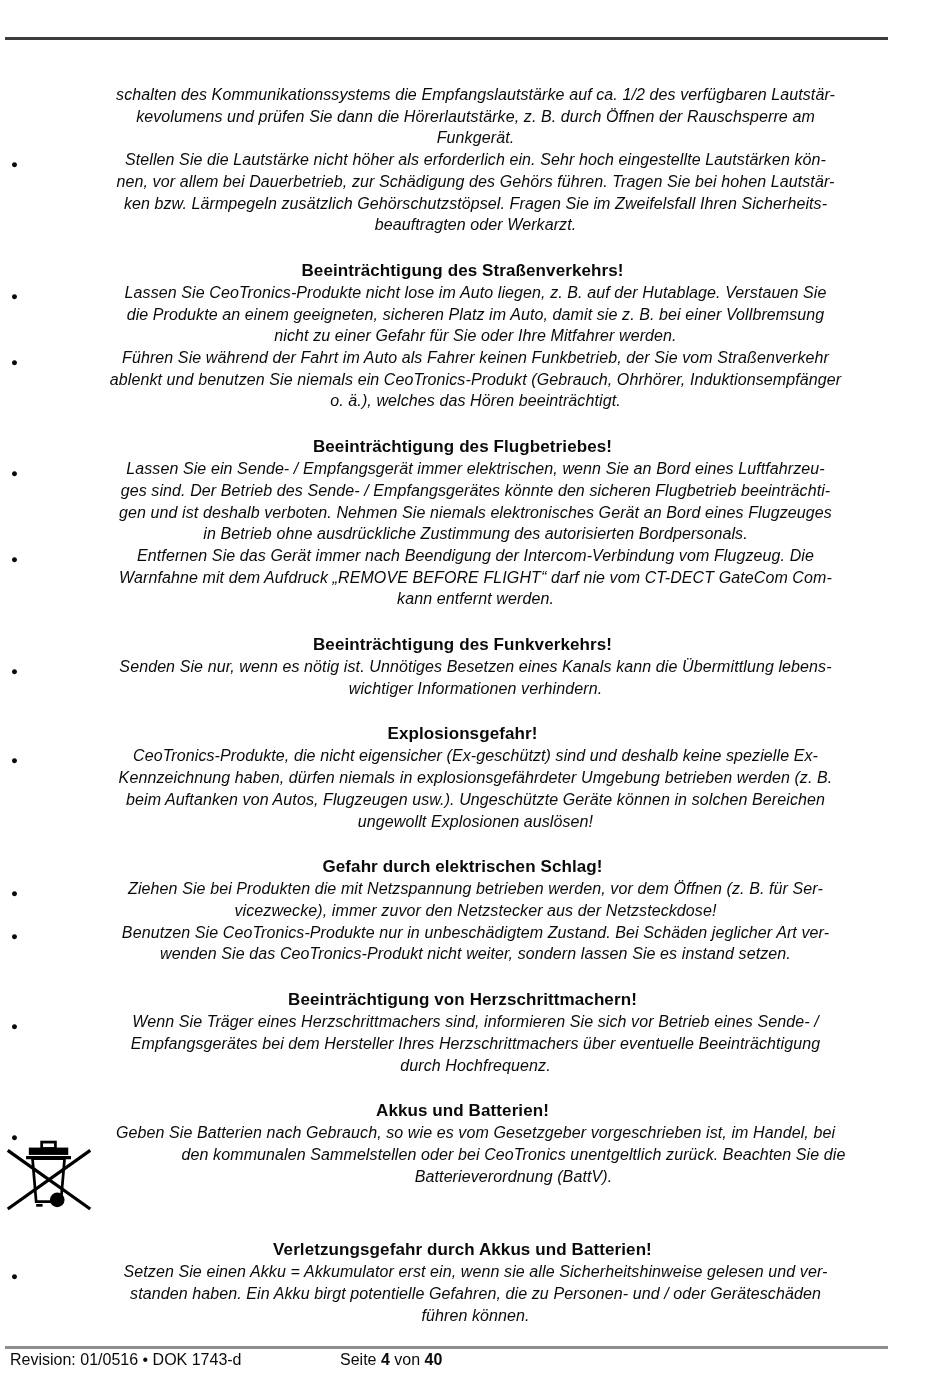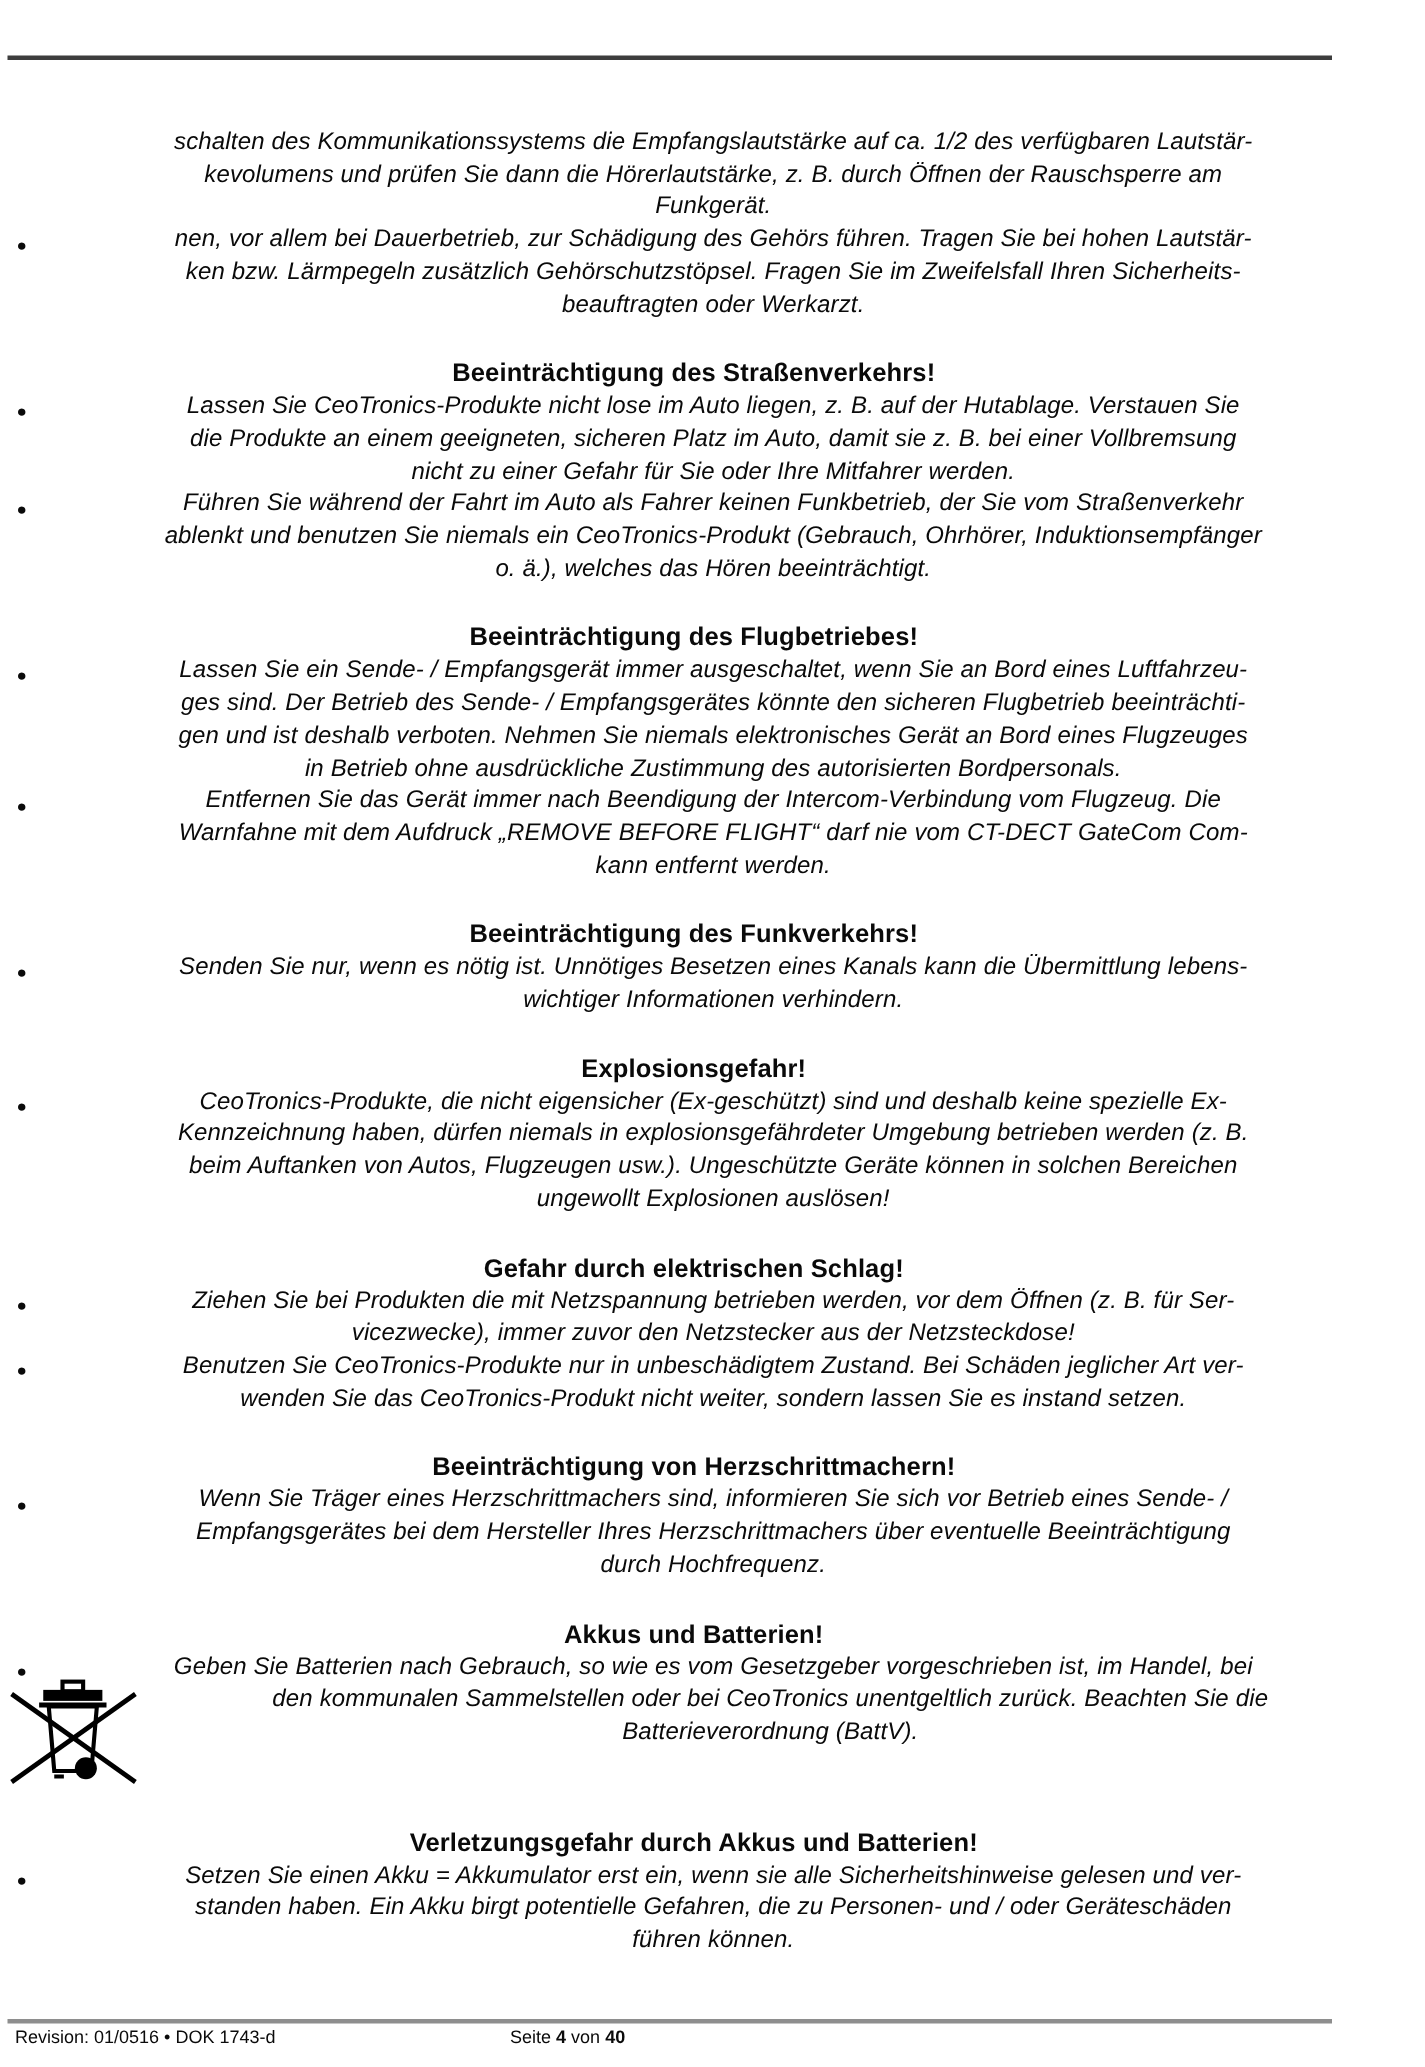--- a/index.html
+++ b/index.html
@@ -20,40 +20,41 @@
 
   .item { position:relative; padding-left:26px; font-style:italic; font-size:16px;
           line-height:21.7px; letter-spacing:0.1px; }
   .item .bullet { position:absolute; left:1px; top:4.5px; font-size:11.5px; font-style:normal; }
   .line { white-space:nowrap; }
   .line.indent { padding-left:76px; }
   .item.has-icon { min-height:93px; }
   .item.has-icon .bin-icon { position:absolute; left:-5px; top:15px; }
 
   .footer { position:absolute; left:10px; top:1351px; width:905px; height:24px;
-            font-size:12px; font-style:normal; }
+            font-size:16px; font-style:normal; }
   .footer .revision { position:absolute; left:0; top:0; white-space:nowrap; }
   .footer .pageinfo { position:absolute; left:330px; top:0; white-space:nowrap;text-align:right; }
   .footer .b { font-weight:bold; }
 </style>
 </head>
 <body>
 
 <div class="page">
   <div class="top-rule"></div>
 
   <div class="content" id="sections">
       <div class="section">
         <div class="item">
           <div class="line">schalten des Kommunikationssystems die Empfangslautstärke auf ca. 1/2 des verfügbaren Lautstär-</div>
           <div class="line">kevolumens und prüfen Sie dann die Hörerlautstärke, z. B. durch Öffnen der Rauschsperre am</div>
           <div class="line">Funkgerät.</div>
         </div>
         <div class="item">
           <span class="bullet">●</span>
+          <div class="line">Stellen Sie die Lautstärke nicht höher als erforderlich ein. Sehr hoch eingestellte Lautstärken kön-</div>
           <div class="line">nen, vor allem bei Dauerbetrieb, zur Schädigung des Gehörs führen. Tragen Sie bei hohen Lautstär-</div>
           <div class="line">ken bzw. Lärmpegeln zusätzlich Gehörschutzstöpsel. Fragen Sie im Zweifelsfall Ihren Sicherheits-</div>
           <div class="line">beauftragten oder Werkarzt.</div>
         </div>
       </div>
       <div class="section">
         <h2 class="heading">Beeinträchtigung des Straßenverkehrs!</h2>
         <div class="item">
           <span class="bullet">●</span>
           <div class="line">Lassen Sie CeoTronics-Produkte nicht lose im Auto liegen, z. B. auf der Hutablage. Verstauen Sie</div>
@@ -64,21 +65,21 @@
           <span class="bullet">●</span>
           <div class="line">Führen Sie während der Fahrt im Auto als Fahrer keinen Funkbetrieb, der Sie vom Straßenverkehr</div>
           <div class="line">ablenkt und benutzen Sie niemals ein CeoTronics-Produkt (Gebrauch, Ohrhörer, Induktionsempfänger</div>
           <div class="line">o. ä.), welches das Hören beeinträchtigt.</div>
         </div>
       </div>
       <div class="section">
         <h2 class="heading">Beeinträchtigung des Flugbetriebes!</h2>
         <div class="item">
           <span class="bullet">●</span>
-          <div class="line">Lassen Sie ein Sende- / Empfangsgerät immer ausgeschaltet, wenn Sie an Bord eines Luftfahrzeu-</div>
+          <div class="line">Lassen Sie ein Sende- / Empfangsgerät immer elektrischen, wenn Sie an Bord eines Luftfahrzeu-</div>
           <div class="line">ges sind. Der Betrieb des Sende- / Empfangsgerätes könnte den sicheren Flugbetrieb beeinträchti-</div>
           <div class="line">gen und ist deshalb verboten. Nehmen Sie niemals elektronisches Gerät an Bord eines Flugzeuges</div>
           <div class="line">in Betrieb ohne ausdrückliche Zustimmung des autorisierten Bordpersonals.</div>
         </div>
         <div class="item">
           <span class="bullet">●</span>
           <div class="line">Entfernen Sie das Gerät immer nach Beendigung der Intercom-Verbindung vom Flugzeug. Die</div>
           <div class="line">Warnfahne mit dem Aufdruck „REMOVE BEFORE FLIGHT“ darf nie vom CT-DECT GateCom Com-</div>
           <div class="line">kann entfernt werden.</div>
         </div>

